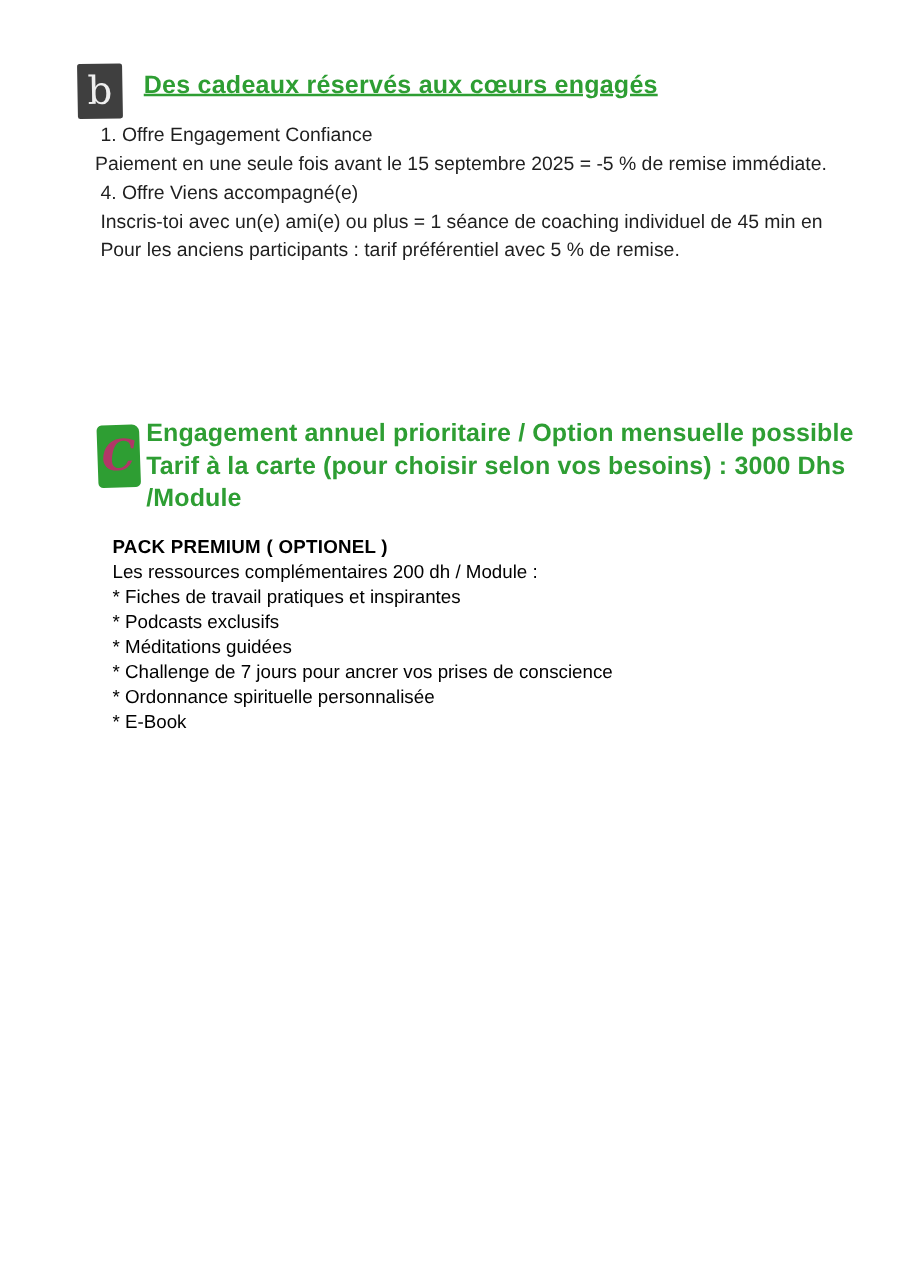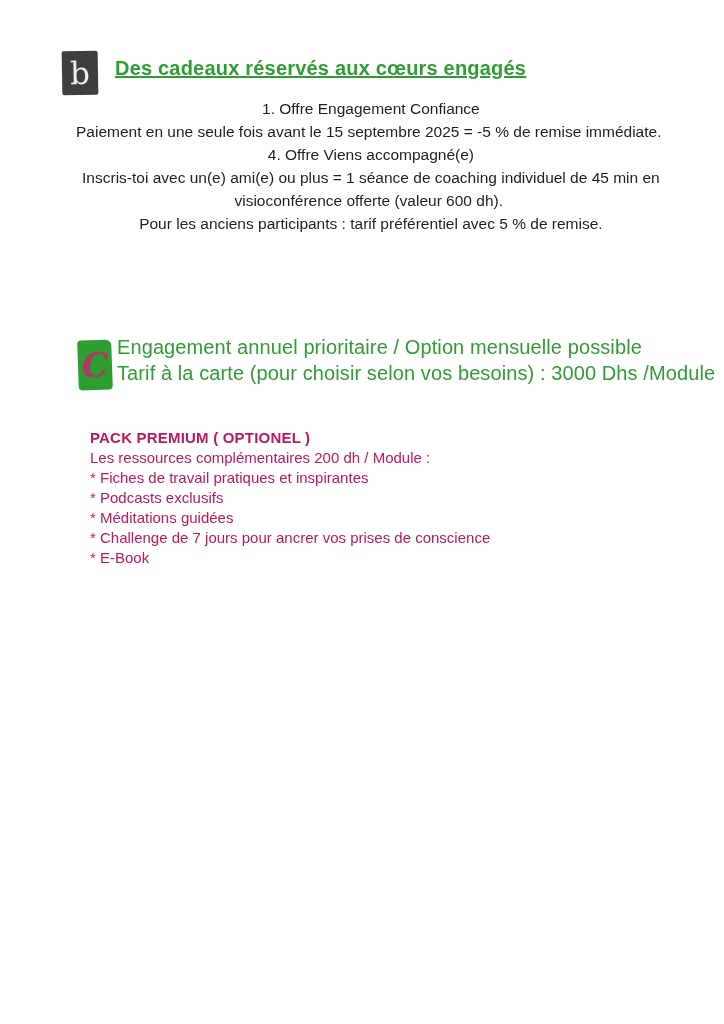--- a/index.html
+++ b/index.html
@@ -27,85 +27,84 @@
   
   .title1 {
     left: 115px; top: 57px;
     margin: 0;
     font-size: 20px; font-weight: bold;
     letter-spacing: 0.2px;
   }
   .title2 {
     left: 117px; top: 334px;
     margin: 0;
-    font-size: 20px; font-weight: normal;
+    font-size: 20px; font-weight: bold;
     line-height: 26px;
     letter-spacing: 0.1px;
   }
 
   
   .body1 {
     left: 76px; top: 97px;
     font-size: 15.5px;
     line-height: 23px;
     color: #1f1f1f;
-    text-align: center;
   }
   .body1 .line { white-space: pre; }
 
   
   .icon-c {
     left: 78px; top: 340px;
     width: 34px; height: 50px;
     display: flex; align-items: center; justify-content: center;
     font-family: "DejaVu Serif", serif;
     font-style: italic; font-weight: bold;
     font-size: 34px; line-height: 1;
     border-radius: 4px 6px 4px 4px;
     transform: rotate(-2deg);
   }
 
   
   .pack {
     left: 90px; top: 428px;
     font-size: 15px;
     line-height: 20px;
-    color: #be185d;
+    color: #000000;
   }
   .pack .pack-heading { font-weight: bold; white-space: pre; letter-spacing: 0.2px; }
   .pack .pack-line { white-space: pre; }
 </style>
 </head>
 <body>
 
 <div class="page">
 
   <div class="abs icon-b" style="background: rgb(63, 63, 63); color: rgb(239, 239, 239);">b</div>
 
   <h1 class="abs title1" style="color: rgb(46, 158, 51); text-decoration: underline;">Des cadeaux réservés aux cœurs engagés</h1>
 
   <div class="abs body1">
     <div class="line"> 1. Offre Engagement Confiance</div>
     <div class="line">Paiement en une seule fois avant le 15 septembre 2025 = -5 % de remise immédiate.</div>
     <div class="line"> 4. Offre Viens accompagné(e)</div>
     <div class="line"> Inscris-toi avec un(e) ami(e) ou plus = 1 séance de coaching individuel de 45 min en</div>
-    <div class="line">visioconférence offerte (valeur 600 dh).</div>
     <div class="line"> Pour les anciens participants : tarif préférentiel avec 5 % de remise.</div>
   </div>
 
   <div class="abs icon-c" style="background: rgb(46, 158, 51); color: rgb(177, 55, 103);">C</div>
 
   <h2 class="abs title2" style="color: rgb(46, 158, 51);">
     <div>Engagement annuel prioritaire / Option mensuelle possible</div>
     <div>Tarif à la carte (pour choisir selon vos besoins) : 3000 Dhs /Module</div>
   </h2>
 
   <div class="abs pack">
     <div class="pack-heading">PACK PREMIUM ( OPTIONEL )</div>
     <div class="pack-line">Les ressources complémentaires 200 dh / Module :</div>
     <div class="pack-line">* Fiches de travail pratiques et inspirantes</div>
     <div class="pack-line">* Podcasts exclusifs</div>
     <div class="pack-line">* Méditations guidées</div>
     <div class="pack-line">* Challenge de 7 jours pour ancrer vos prises de conscience</div>
+    <div class="pack-line">* Ordonnance spirituelle personnalisée</div>
     <div class="pack-line">* E-Book</div>
   </div>
 
 </div>
 
 </body></html>

